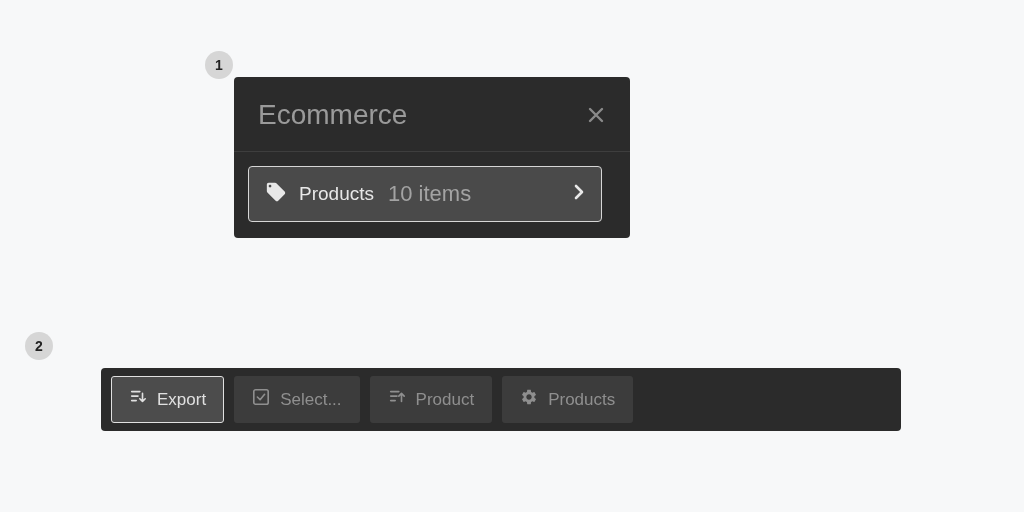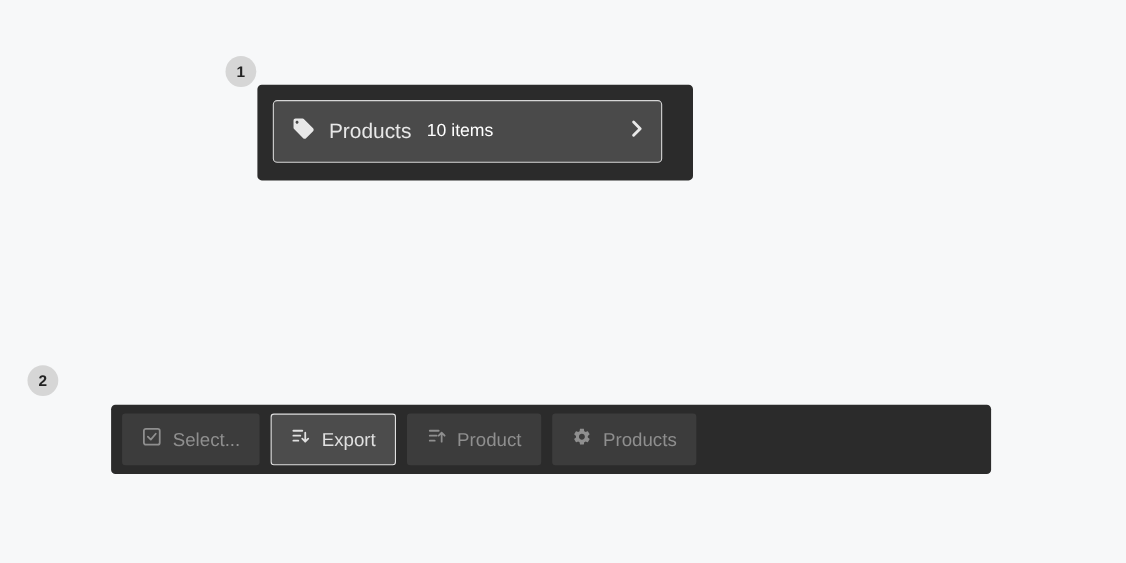--- a/index.html
+++ b/index.html
@@ -67,22 +67,22 @@
       padding: 14px 16px;
       cursor: pointer;
       gap: 12px;
     }
     .collection-label {
       font-size: 19px;
       color: #e8e8e8;
       font-weight: 400;
     }
     .collection-count {
-      font-size: 16px;
-      color: #ffffff;
+      font-size: 22px;
+      color: #a3a3a3;
       font-weight: 400;
       margin-left: 2px;
     }
     .spacer { flex: 1; }
 
     
     .toolbar {
       position: absolute;
       top: 368px;
       left: 101px;
@@ -120,20 +120,28 @@
       margin-left: auto;
     }
     .tb-btn svg { flex-shrink: 0; }
   </style>
 </head>
 <body>
 
 <div class="step-badge step-badge-1">1</div>
 
 <div class="panel">
+  <div class="panel-header">
+    <span class="panel-title">Ecommerce</span>
+    <span class="close-icon">
+      <svg width="20" height="20" viewBox="0 0 20 20" fill="none">
+        <path d="M4 4 L16 16 M16 4 L4 16" stroke="currentColor" stroke-width="2.4" stroke-linecap="round"></path>
+      </svg>
+    </span>
+  </div>
   <div class="panel-body">
     <div class="collection-btn">
       <span>
         <svg width="22" height="22" viewBox="0 0 24 24" fill="#e8e8e8">
           <path d="M21.41 11.58l-9-9C12.05 2.22 11.55 2 11 2H4c-1.1 0-2 .9-2 2v7c0 .55.22 1.05.59 1.42l9 9c.36.36.86.58 1.41.58.55 0 1.05-.22 1.41-.59l7-7c.37-.36.59-.86.59-1.41 0-.55-.23-1.06-.59-1.42zM5.5 7C4.67 7 4 6.33 4 5.5S4.67 4 5.5 4 7 4.67 7 5.5 6.33 7 5.5 7z"></path>
         </svg>
       </span>
       <span class="collection-label">Products</span>
       <span class="collection-count">10 items</span>
       <span class="spacer"></span>
@@ -142,45 +150,45 @@
           <path d="M2 2 L8 8 L2 14" stroke="#e8e8e8" stroke-width="2.6" stroke-linecap="round" stroke-linejoin="round"></path>
         </svg>
       </span>
     </div>
   </div>
 </div>
 
 <div class="step-badge step-badge-2">2</div>
 
 <div class="toolbar">
-  <button class="tb-btn">
-    <span>
-      <svg width="18" height="18" viewBox="0 0 20 20" fill="none">
-        <rect x="2" y="2" width="16" height="16" rx="2" stroke="currentColor" stroke-width="1.8"></rect>
-        <path d="M6 10 L9 13 L14 7" stroke="currentColor" stroke-width="1.8" stroke-linecap="round" stroke-linejoin="round"></path>
-      </svg>
-    </span>
-    <span>Select...</span>
-  </button>
-
   <button class="tb-btn active">
     <span>
       <svg width="18" height="18" viewBox="0 0 20 20" fill="none">
         <line x1="3" y1="4" x2="12" y2="4" stroke="currentColor" stroke-width="1.8" stroke-linecap="round"></line>
         <line x1="3" y1="9" x2="10" y2="9" stroke="currentColor" stroke-width="1.8" stroke-linecap="round"></line>
         <line x1="3" y1="14" x2="8" y2="14" stroke="currentColor" stroke-width="1.8" stroke-linecap="round"></line>
         <path d="M15 6 L15 15 M12 12 L15 15 L18 12" stroke="currentColor" stroke-width="1.8" stroke-linecap="round" stroke-linejoin="round"></path>
       </svg>
     </span>
     <span>Export</span>
   </button>
 
   <button class="tb-btn">
     <span>
       <svg width="18" height="18" viewBox="0 0 20 20" fill="none">
+        <rect x="2" y="2" width="16" height="16" rx="2" stroke="currentColor" stroke-width="1.8"></rect>
+        <path d="M6 10 L9 13 L14 7" stroke="currentColor" stroke-width="1.8" stroke-linecap="round" stroke-linejoin="round"></path>
+      </svg>
+    </span>
+    <span>Select...</span>
+  </button>
+
+  <button class="tb-btn">
+    <span>
+      <svg width="18" height="18" viewBox="0 0 20 20" fill="none">
         <line x1="3" y1="4" x2="12" y2="4" stroke="currentColor" stroke-width="1.8" stroke-linecap="round"></line>
         <line x1="3" y1="9" x2="10" y2="9" stroke="currentColor" stroke-width="1.8" stroke-linecap="round"></line>
         <line x1="3" y1="14" x2="8" y2="14" stroke="currentColor" stroke-width="1.8" stroke-linecap="round"></line>
         <path d="M15 15 L15 6 M12 9 L15 6 L18 9" stroke="currentColor" stroke-width="1.8" stroke-linecap="round" stroke-linejoin="round"></path>
       </svg>
     </span>
     <span>Product</span>
   </button>
 
   <button class="tb-btn">

